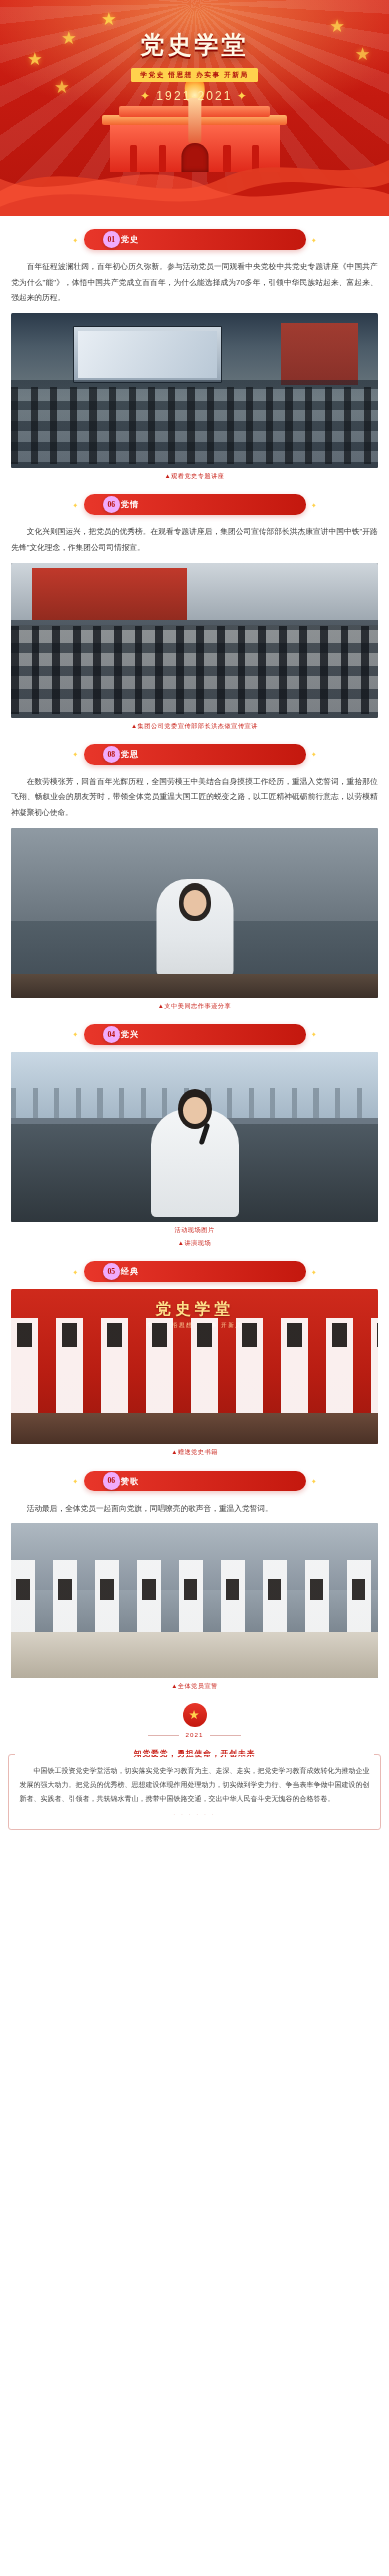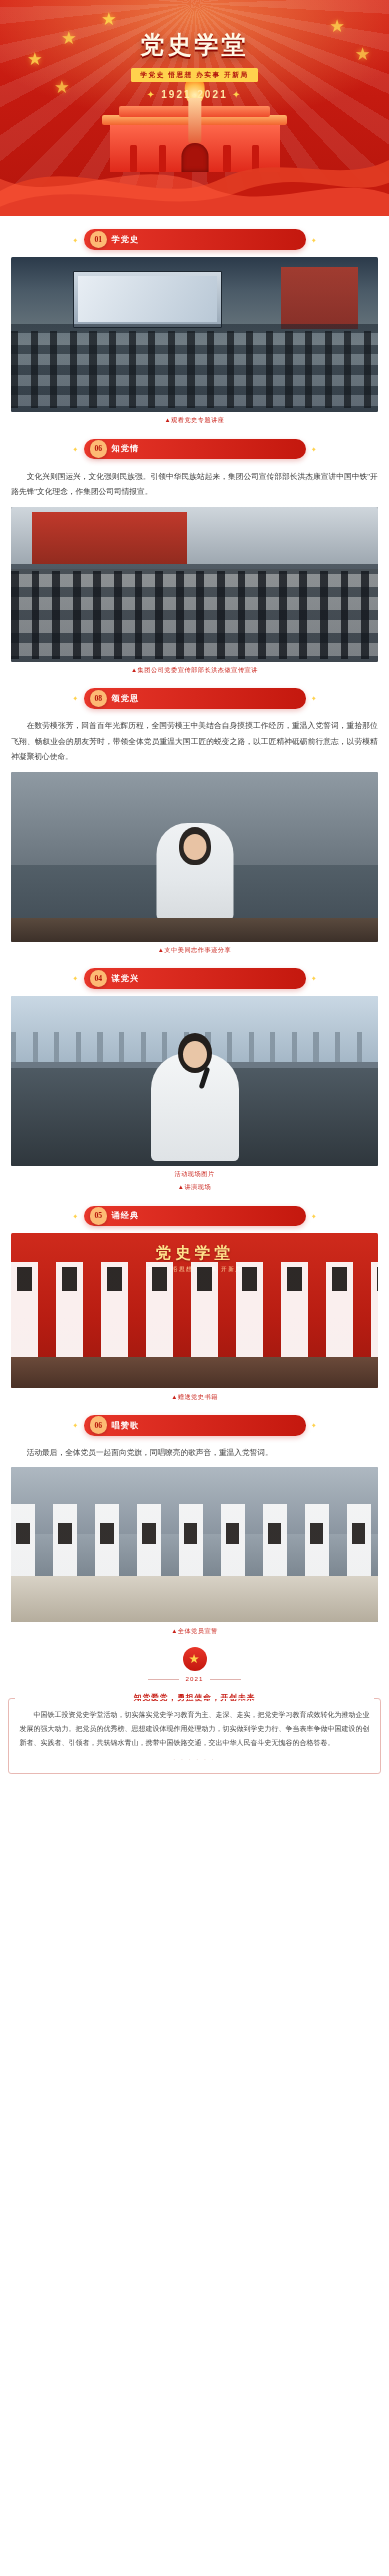--- a/index.html
+++ b/index.html
@@ -69,23 +69,22 @@
     background: #ffd24d;
     color: #b2150c;
     font-size: 6.7px;
     letter-spacing: 1.5px;
     border-radius: 1.5px;
     font-weight: bold;
   }
   .hero-years {
     margin-top: 6.2px;
     color: #ffe9a8;
-    font-size: 10px;
+    font-size: 12px;
     letter-spacing: 2.1px;
-    font-weight: bold;
   }
   .hero-years-deco { display:inline-block; margin:0 4.1px; color:#ffd24d;}
 
   
   .monument {
     position: absolute;
     bottom: 44px; left: 50%; transform: translateX(-50%);
     width: 222px; height: 77px; z-index: 4;
   }
   .gate {
@@ -156,23 +155,23 @@
     display: flex; align-items: center;
     padding-left: 28px;
     color: #fff;
     font-size: 8.2px;
     letter-spacing: 1px;
     font-weight: bold;
     box-shadow: 0 2.1px 5.2px rgba(196,24,14,.25);
   }
   .sec-num {
     position: absolute;
-    left: 6px; top: 1.5px;
+    left: 19px; top: 1.5px;
     width: 17.5px; height: 17.5px;
-    background: #fdba74;
+    background: #f0abfc;
     color: #b5150c;
     border-radius: 50%;
     display:flex; align-items:center; justify-content:center;
     font-size: 7.7px; font-weight: bold;
     font-family: "Liberation Serif", serif;
     box-shadow: 0 1px 3.1px rgba(0,0,0,.2);
   }
   .sec-deco-l, .sec-deco-r {
     position:absolute; top: 6.2px; color: #ffd24d; font-size: 7.2px;
   }
@@ -329,39 +328,40 @@
 
 
     <div class="sec">
       <div class="sec-bar">
         <span>学党史</span>
       </div>
       <div class="sec-num">01</div>
       <span class="sec-deco-l">✦</span>
       <span class="sec-deco-r">✦</span>
     </div>
+    <p class="body-text">百年征程波澜壮阔，百年初心历久弥新。参与活动党员一同观看中央党校中共党史专题讲座《中国共产党为什么"能"》，体悟中国共产党成立百百年，为什么能选择成为70多年，引领中华民族站起来、富起来、强起来的历程。</p>
     <div class="photo">
       <div class="ph ph-conf">
         <div class="wallR"></div>
         <div class="screen"></div>
         <div class="rows"></div>
         <div class="heads"></div>
       </div>
     </div>
     <div class="caption">▲观看党史专题讲座</div>
 
     <div class="sec">
       <div class="sec-bar">
         <span>知党情</span>
       </div>
       <div class="sec-num">06</div>
       <span class="sec-deco-l">✦</span>
       <span class="sec-deco-r">✦</span>
     </div>
-    <p class="body-text">文化兴则国运兴，文化强则民族强。引领中华民族站起来，集团公司宣传部部长洪杰康宣讲中国中铁"开路先锋"文化理念，作集团公司司情报宣。</p>
+    <p class="body-text">文化兴则国运兴，把党员的优秀榜。在观看专题讲座后，集团公司宣传部部长洪杰康宣讲中国中铁"开路先锋"文化理念，作集团公司司情报宣。</p>
     <div class="photo">
       <div class="ph ph-conf2">
         <div class="band"></div>
         <div class="redwall"></div>
         <div class="rows"></div>
         <div class="heads"></div>
       </div>
     </div>
     <div class="caption">▲集团公司党委宣传部部长洪杰做宣传宣讲</div>
 

